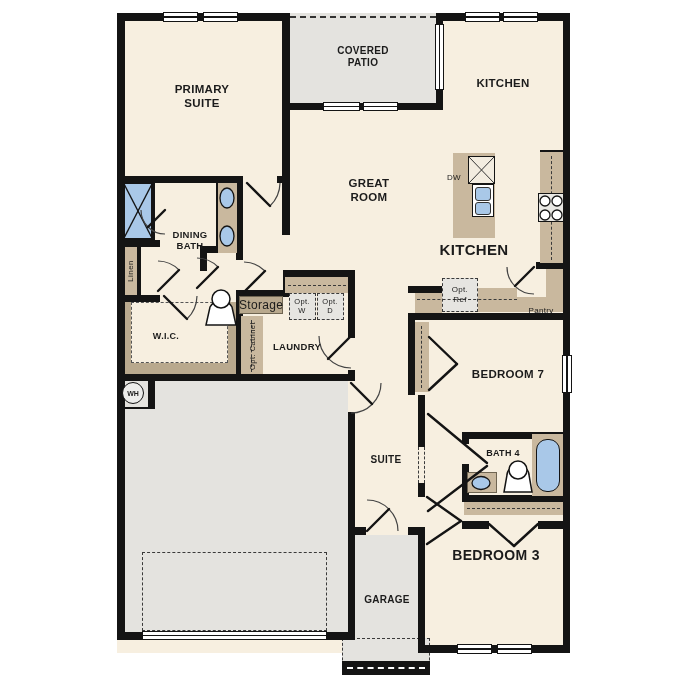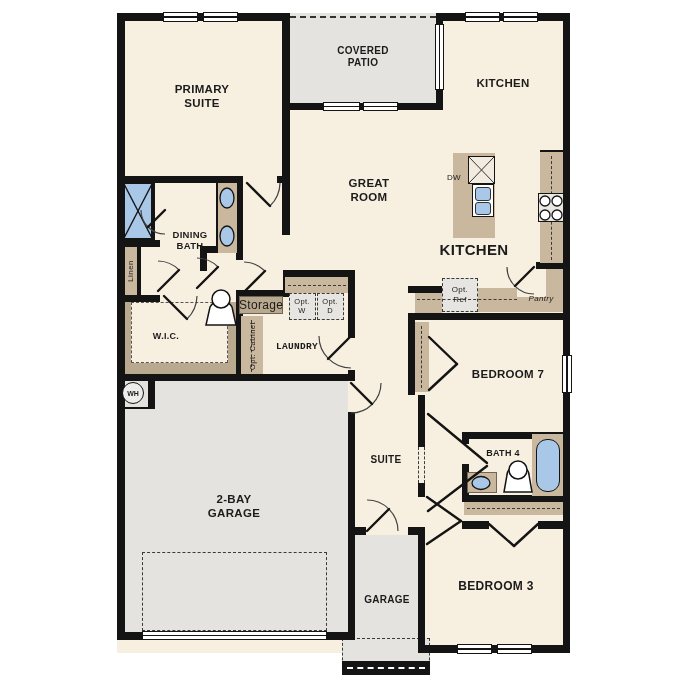--- a/index.html
+++ b/index.html
@@ -197,30 +197,29 @@
     </g>
   </svg>
 
   <div class="lbl" style="left:202px;top:97px;width:86px;font-size:11.5px;">PRIMARY SUITE</div>
   <div class="lbl" style="left:363px;top:57px;width:62px;font-size:10px;">COVERED PATIO</div>
   <div class="lbl" style="left:503px;top:84px;width:90px;font-size:11.5px;">KITCHEN</div>
   <div class="lbl" style="left:369px;top:191px;width:60px;font-size:11.5px;">GREAT ROOM</div>
   <div class="lbl" style="left:474px;top:250px;width:100px;font-size:15px;">KITCHEN</div>
   <div class="lbl" style="left:190px;top:240px;width:64px;font-size:9.5px;">DINING BATH</div>
   <div class="lbl" style="left:166px;top:336px;width:60px;font-size:9px;">W.I.C.</div>
-  <div class="lbl" style="left:297px;top:347px;width:80px;font-size:9.5px;font-family:Liberation Mono, monospace;">LAUNDRY</div>
+  <div class="lbl" style="left:297px;top:347px;width:80px;font-size:9.5px;">LAUNDRY</div>
   <div class="lbl" style="left:386px;top:460px;width:60px;font-size:10px;">SUITE</div>
   <div class="lbl" style="left:508px;top:375px;width:120px;font-size:11.5px;">BEDROOM 7</div>
   <div class="lbl" style="left:503px;top:453px;width:36px;font-size:9px;">BATH 4</div>
-  <div class="lbl" style="left:496px;top:586px;width:120px;font-size:12px;">BEDROOM 3</div>
-  <div class="lbl" style="left:234px;top:507px;width:80px;font-size:11.5px;">2-BAY GARAGE</div>
+  <div class="lbl" style="left:496px;top:555px;width:120px;font-size:14px;">BEDROOM 3</div>
   <div class="lbl" style="left:387px;top:600px;width:60px;font-size:10px;">GARAGE</div>
 
   <div class="lbl vert" style="left:131px;top:271px;font-size:8px;font-weight:normal;">Linen</div>
   <div class="lbl" style="left:261px;top:305px;width:44px;font-size:12px;font-weight:normal;">Storage</div>
   <div class="lbl vert" style="left:252px;top:346px;font-size:7.5px;font-weight:normal;">Opt. Cabinet</div>
   <div class="lbl" style="left:302px;top:306px;width:22px;font-size:7.5px;font-weight:normal;">Opt. W</div>
   <div class="lbl" style="left:330px;top:306px;width:22px;font-size:7.5px;font-weight:normal;">Opt. D</div>
   <div class="lbl" style="left:460px;top:295px;width:26px;font-size:8px;font-weight:normal;">Opt. Ref</div>
-  <div class="lbl" style="left:541px;top:299px;width:44px;font-size:8px;font-weight:normal;font-style:italic;">Pantry</div>
+  <div class="lbl" style="left:541px;top:311px;width:44px;font-size:8px;font-weight:normal;">Pantry</div>
   <div class="lbl" style="left:454px;top:170px;width:30px;font-size:8px;font-weight:normal;margin-top:8px;">DW</div>
 
 </div>
 
 </body></html>

